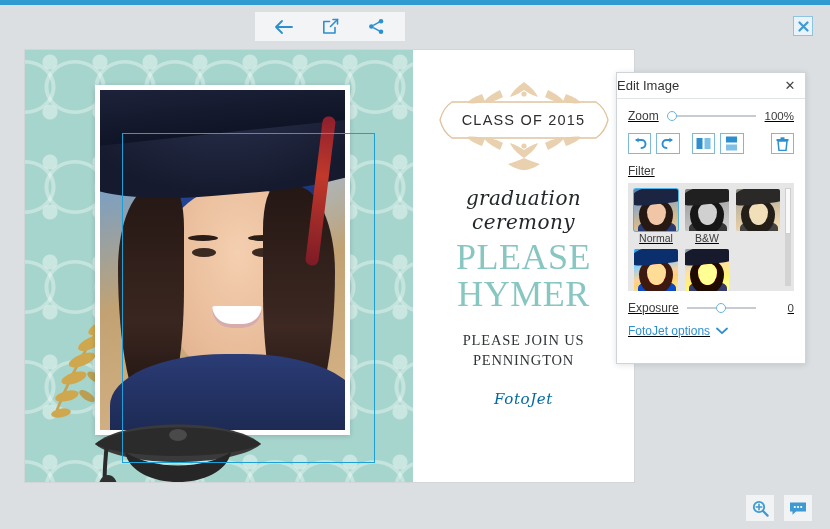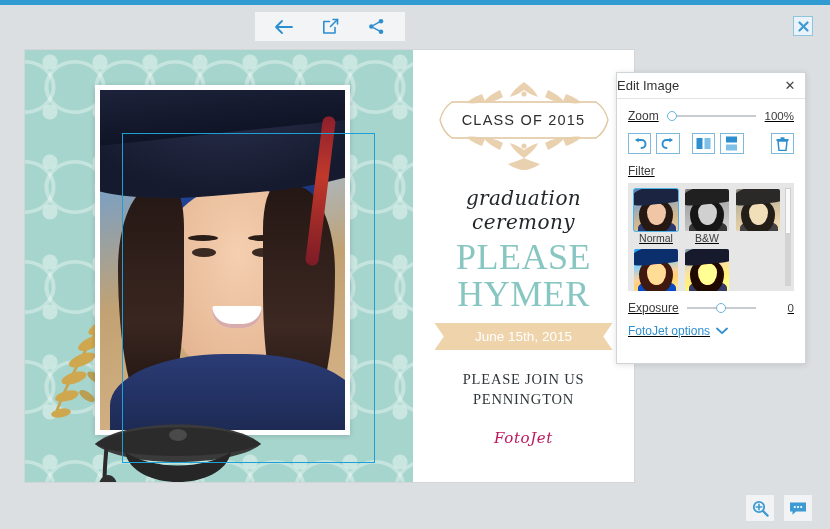--- a/index.html
+++ b/index.html
@@ -202,21 +202,21 @@
   .ribbon:after  { right:-14px; clip-path: polygon(0 0, 100% 0, 42% 50%, 100% 100%, 0 100%); }
   .venue {
     margin-top: 20px;
     font-family: "Liberation Serif", serif;
     font-size: 14.5px; line-height: 1.35; color: #2f3538;
     letter-spacing: 0.8px;
   }
   .watermark {
     margin-top: 20px;
     font-family: "DejaVu Serif", serif; font-style: italic;
-    font-size: 15px; color: #be185d; letter-spacing: 0.6px;
+    font-size: 15px; color: #0369a1; letter-spacing: 0.6px;
   }
 
   
   .panel {
     position:absolute; left:616px; top:72px; width:190px; height:292px;
     background:#fff; border:1px solid #cfd4d8;
     box-shadow: 0 1px 6px rgba(0,0,0,0.12);
   }
   .panel-head {
     position:relative; height:26px; border-bottom:1px solid #e0e4e7;
@@ -414,23 +414,20 @@
             <path d="M84 84 C90 82 96 80 100 78 C104 80 110 82 116 84 C110 88 104 90 100 90 C96 90 90 88 84 84 Z"></path>
           </g>
         </svg>
         <div class="class-label">CLASS OF 2015</div>
       </div>
 
       <div class="cer-script">graduation ceremony</div>
       <div class="fname">PLEASE</div>
       <div class="lname">HYMER</div>
 
-      <div class="ribbon">
-        <span>June 15th, 2015</span>
-      </div>
 
       <div class="venue">
         <div>PLEASE JOIN US</div>
         <div>PENNINGTON</div>
       </div>
 
       <div class="watermark">FotoJet</div>
     </div>
   </div>
 

